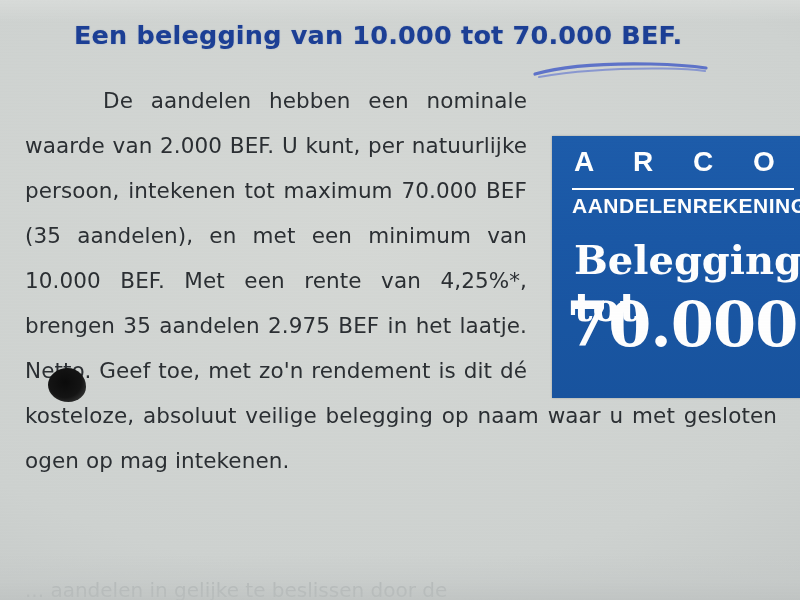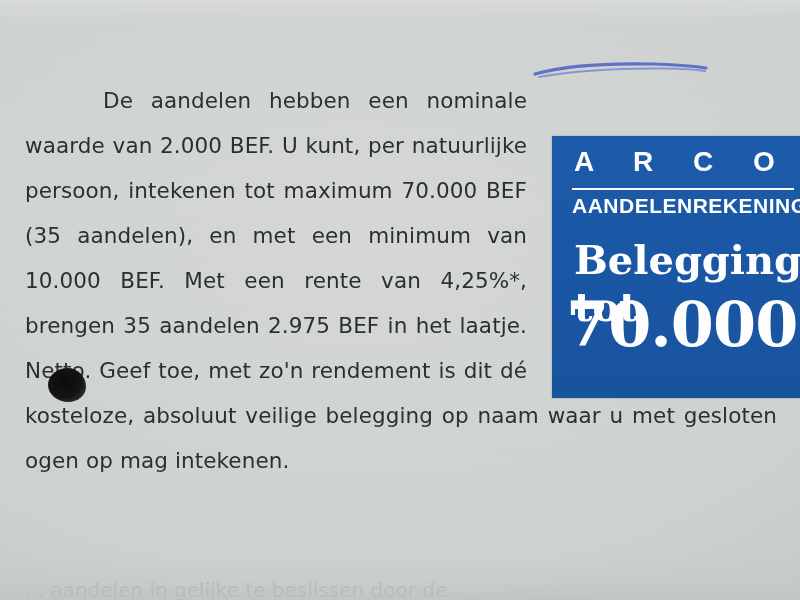--- a/index.html
+++ b/index.html
@@ -172,20 +172,21 @@
     pointer-events: none;
   }
 </style>
 </head>
 <body>
 
 <div id="page">
 
   <div id="topband"></div>
 
+  <div id="heading">Een belegging van 10.000 tot 70.000 BEF.</div>
 
   <div id="arcobox">
     <div id="arco-word">A R C O</div>
     <div id="arco-rule"></div>
     <div id="arco-sub">AANDELENREKENING</div>
     <div id="arco-line1">Belegging tot</div>
     <div id="arco-line2">70.000 BEF</div>
   </div>
 
   <div id="bodytext">

